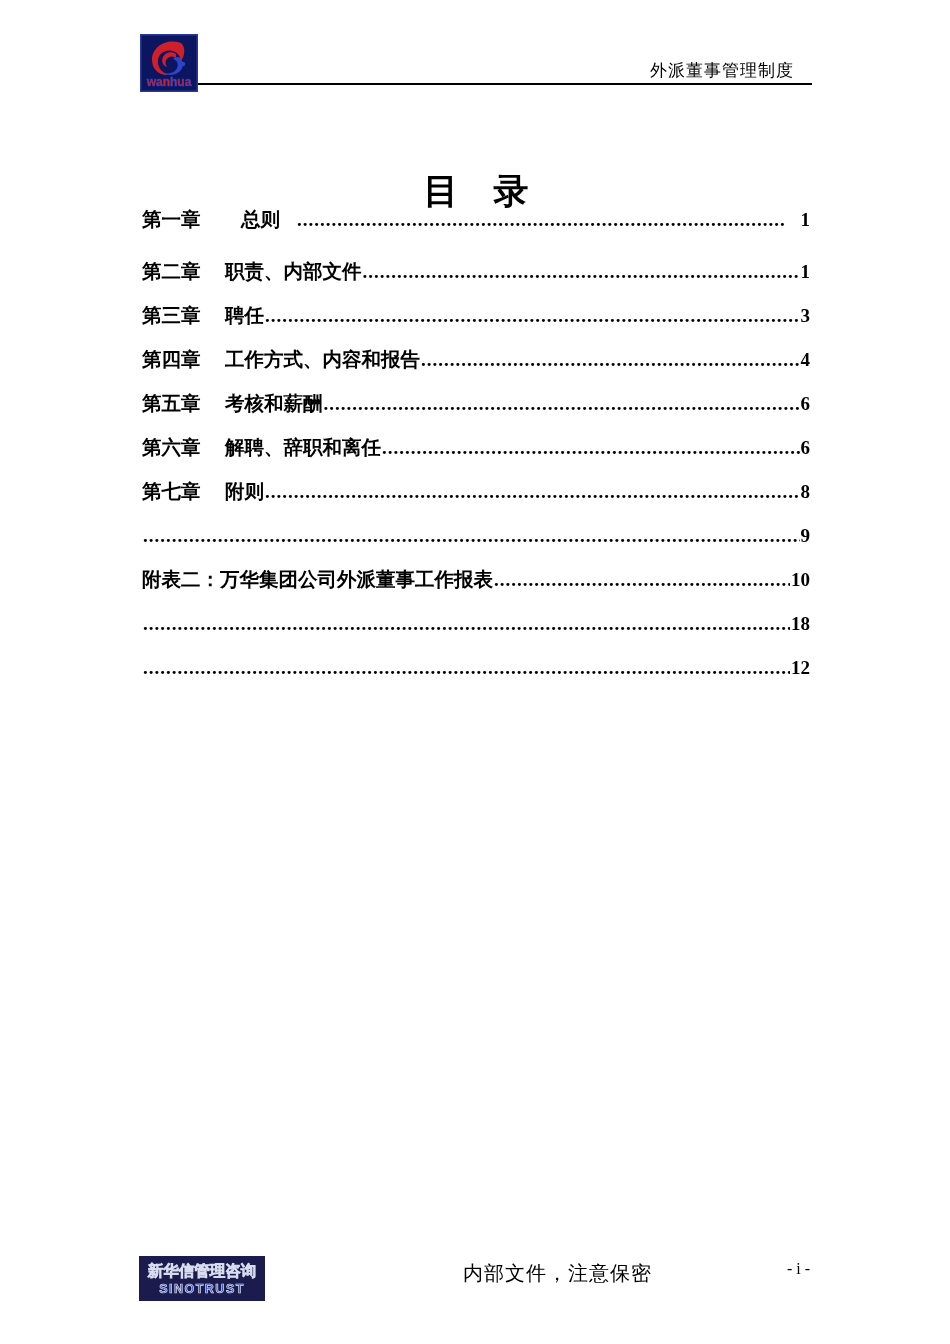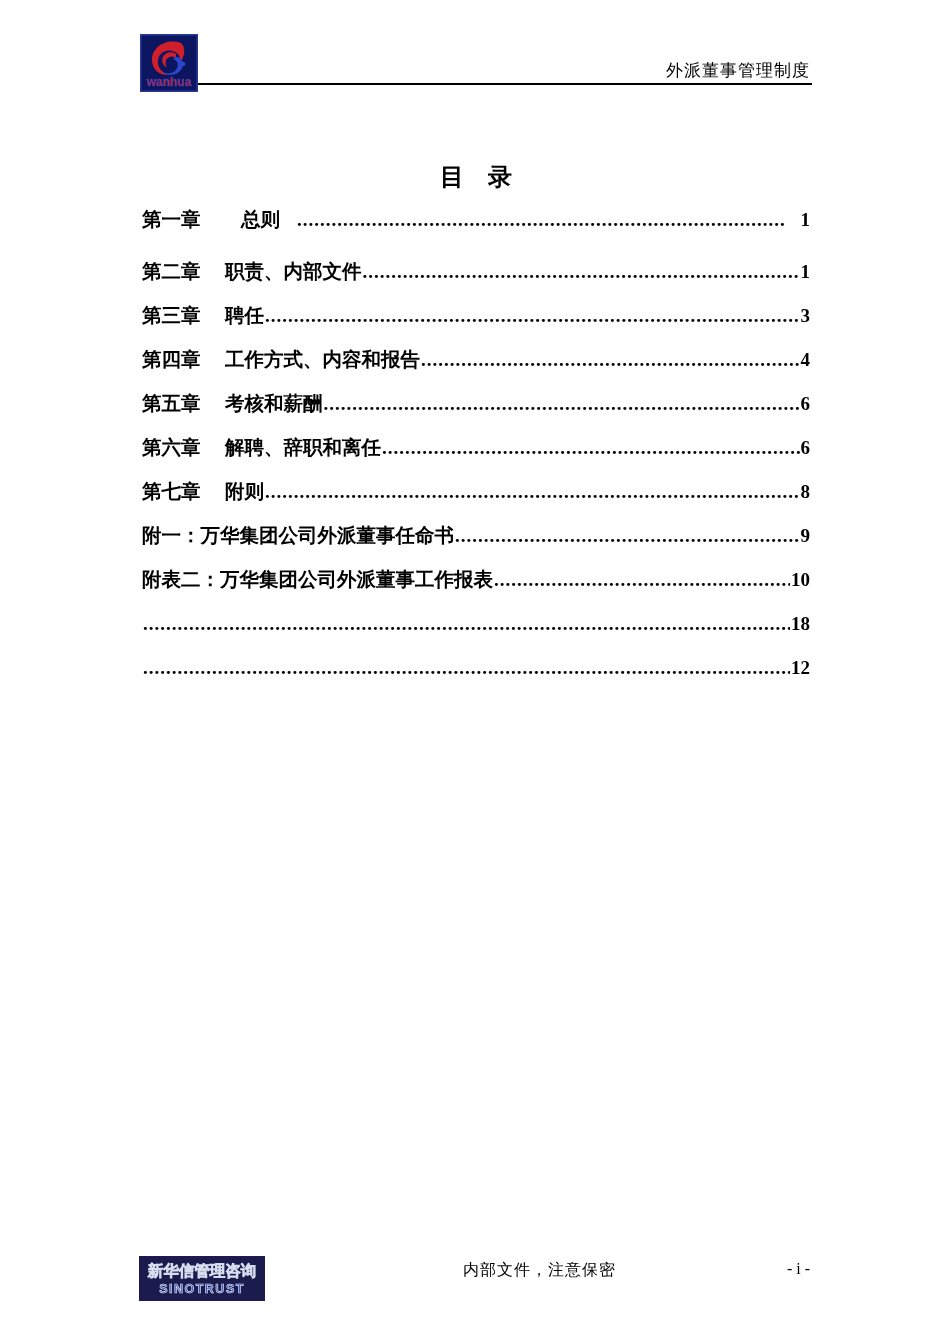--- a/index.html
+++ b/index.html
@@ -9,32 +9,32 @@
     position:relative;
     font-family:"Liberation Serif","DejaVu Serif",serif;
     color:#000;
     overflow:hidden;
   }
   
   .header-logo{
     position:absolute;left:140px;top:34px;width:58px;height:58px;z-index:2;
   }
   .header-doc-title{
-    position:absolute;top:59px;right:140px;
+    position:absolute;top:59px;right:156px;
     font-size:17px;letter-spacing:1px;
     font-family:"Liberation Serif","DejaVu Serif",serif;
   }
   .header-rule{
     position:absolute;left:140px;top:83px;width:672px;height:2px;background:#000;
   }
   
   .toc-title{
     position:absolute;left:140px;top:145px;width:672px;
     text-align:center;
-    font-size:24px;font-weight:bold;
+    font-size:35px;font-weight:bold;
     font-family:"Liberation Sans","DejaVu Sans",sans-serif;
   }
   .toc{
     position:absolute;left:142px;top:210px;width:668px;
   }
   .toc-row{
     display:flex;align-items:baseline;
     font-family:"Liberation Sans","DejaVu Sans",sans-serif;
     font-weight:bold;font-size:19.5px;line-height:19px;
     margin-bottom:25px;
@@ -52,21 +52,21 @@
     flex:none;
     font-family:"Liberation Serif","DejaVu Serif",serif;
     font-size:19px;font-weight:bold;
   }
   
   .footer-logo{
     position:absolute;left:139px;top:1256px;width:126px;height:45px;
   }
   .footer-confidential{
     position:absolute;left:463px;top:1260px;
-    font-size:16px;letter-spacing:1px;
+    font-size:20px;letter-spacing:1px;
   }
   .footer-page-marker{
     position:absolute;right:140px;top:1260px;
     font-size:16px;
   }
 </style>
 </head>
 <body>
 
 <div class="header-rule"></div>
@@ -134,21 +134,20 @@
   </div>
 
   <div class="toc-row">
     <span class="toc-label">第七章</span>
     <span class="toc-text">附则</span>
     <span class="dots">................................................................................................................................................................</span>
     <span class="pagenum">8</span>
   </div>
 
   <div class="toc-row">
-    <span class="toc-text">附一：万华集团公司外派董事任命书</span>
     <span class="dots">................................................................................................................................................................</span>
     <span class="pagenum">9</span>
   </div>
 
   <div class="toc-row">
     <span class="toc-text">附表二：万华集团公司外派董事工作报表</span>
     <span class="dots">................................................................................................................................................................</span>
     <span class="pagenum">10</span>
   </div>
 

